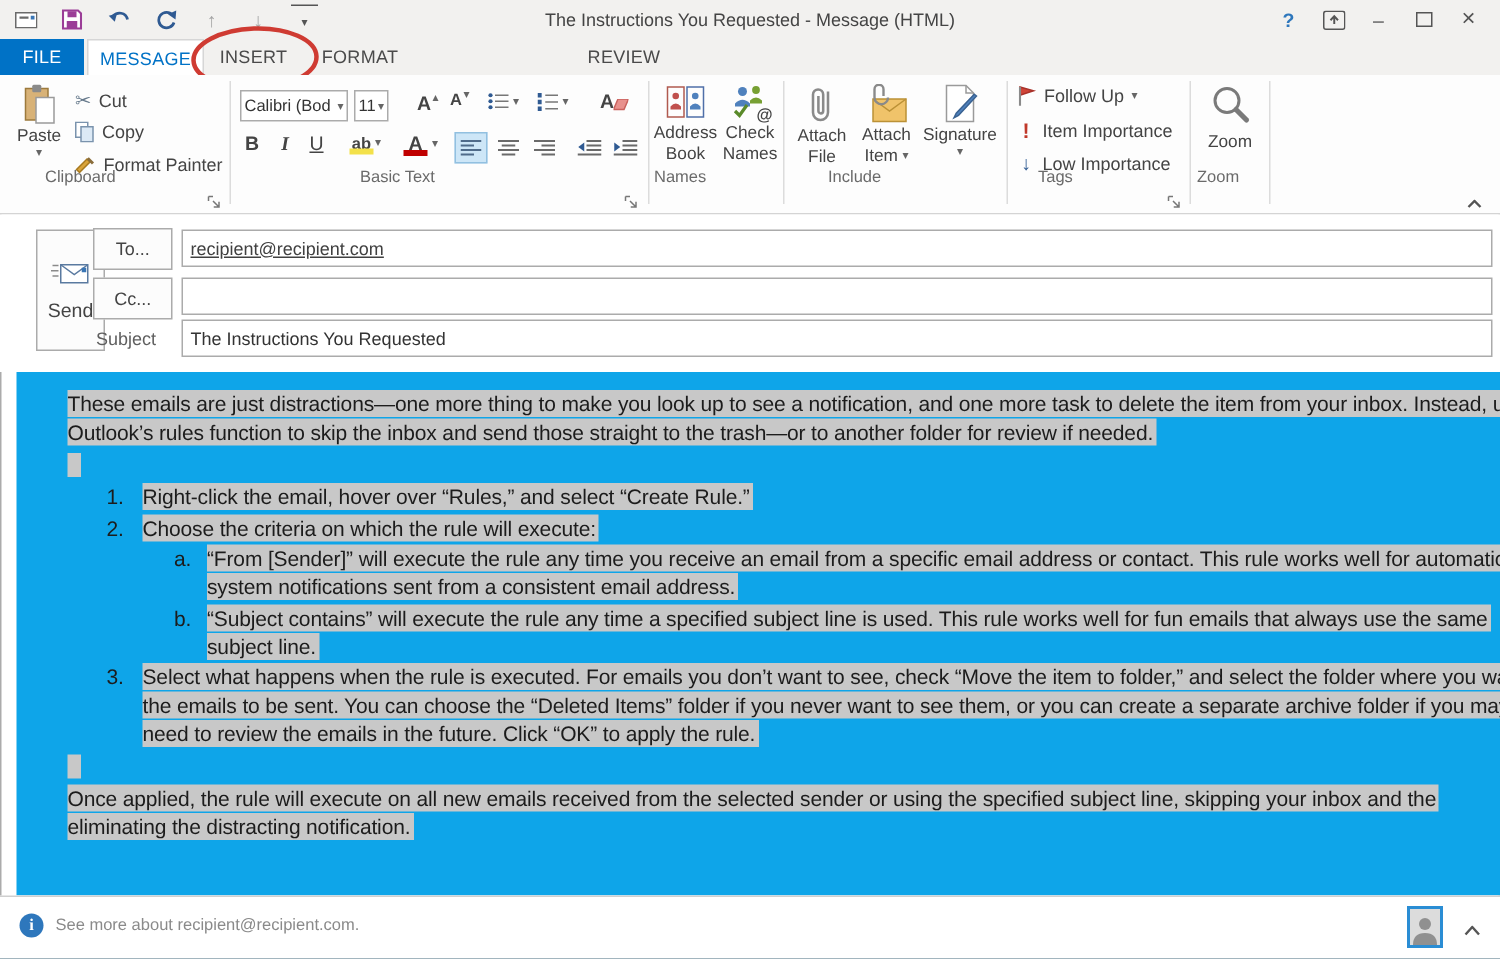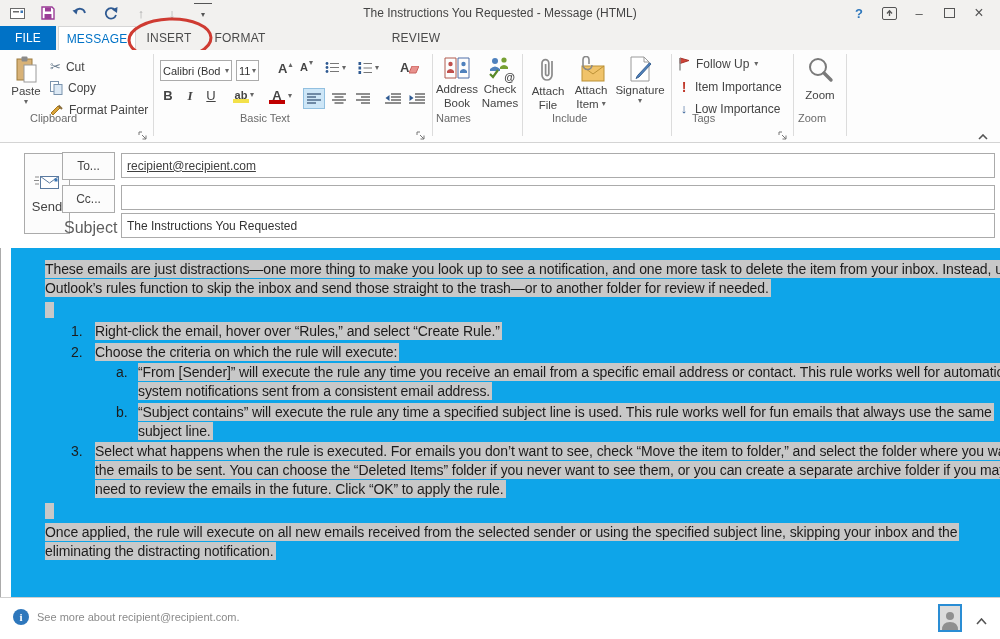--- a/index.html
+++ b/index.html
@@ -38,21 +38,21 @@
   .alignbtn{position:absolute;width:22px;height:21px;display:flex;align-items:center;justify-content:center;}
   .alignsel{background:#cde6f7;border:1px solid #92c0e0;box-sizing:border-box;}
   
   .msgheader{position:absolute;left:0;top:143px;width:1000px;height:105px;background:#fff;}
   .sendbtn{position:absolute;left:8px;top:10px;width:44px;height:79px;border:1px solid #ababab;background:#fcfcfc;
            display:flex;flex-direction:column;align-items:center;justify-content:center;gap:8px;font-size:13px;color:#444;margin-left:16px;}
   .fieldbtn{position:absolute;left:62px;width:53px;height:28px;border:1px solid #ababab;background:#fcfcfc;
             display:flex;align-items:center;justify-content:center;font-size:12px;color:#444;box-sizing:border-box;}
   .field{position:absolute;left:121px;width:874px;height:25px;border:1px solid #ababab;background:#fff;
          box-sizing:border-box;font-size:12px;color:#333;display:flex;align-items:center;padding:0 5px;}
-  .subj-label{position:absolute;left:64px;top:76px;font-size:16px;color:#5f5f5f;}
+  .subj-label{position:absolute;left:64px;top:76px;font-size:12px;color:#5f5f5f;}
   
   .bodyarea{position:absolute;left:11px;top:248px;width:1000px;height:349px;background:#0ea5e9;overflow:hidden;padding-left:20px;}
   .bodyinner{padding:12px 12px 0 14px;font-size:14px;line-height:19px;color:#1c1c1c;letter-spacing:-0.1px;}
   .hl{background:#c8c8c8;box-decoration-break:clone;-webkit-box-decoration-break:clone;padding:1px 2px 1px 0;}
   .stub{width:9px;height:16px;background:#c8c8c8;margin:4px 0;}
   .li-row{display:flex;margin:1.5px 0;}
   .li-num{width:24px;margin-left:26px;flex-shrink:0;}
   .li-sub .li-num{width:22px;margin-left:71px;}
   .li-text{flex:1;}
   .para{margin:0;}

